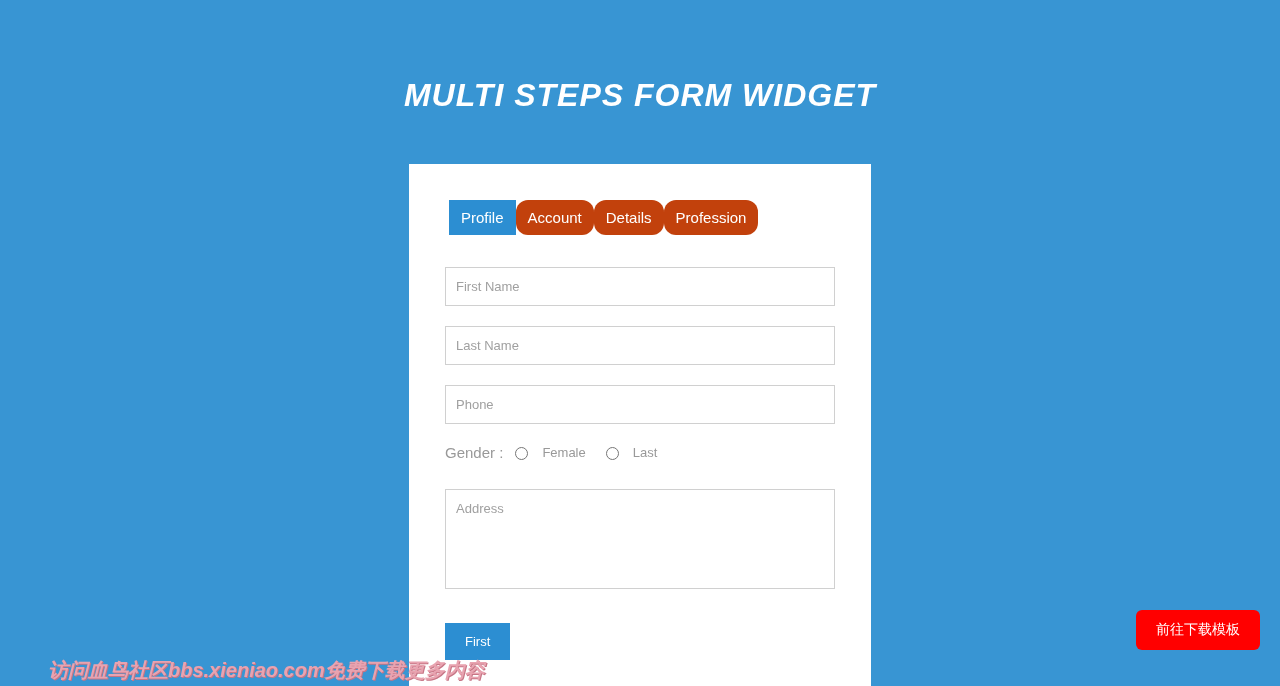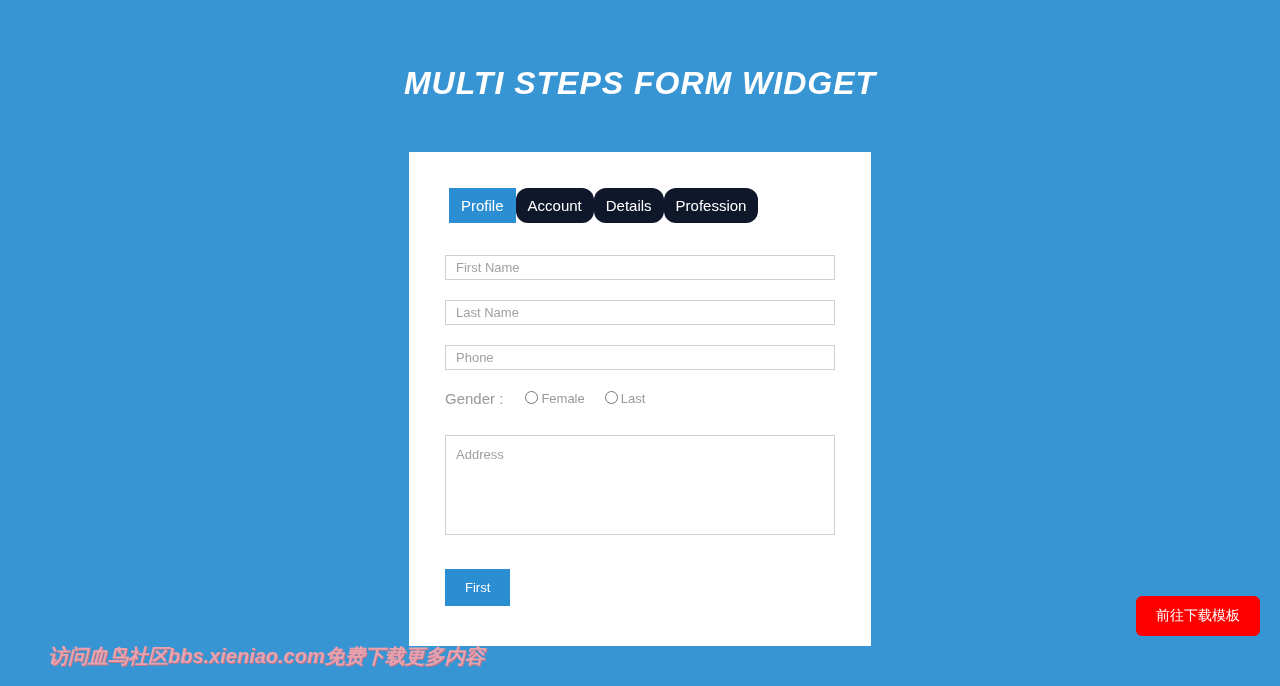--- a/index.html
+++ b/index.html
@@ -19,20 +19,21 @@
     .page-title {
       text-align: center;
       color: #fff;
       font-size: 32px;
       font-weight: bold;
       font-style: italic;
       letter-spacing: 1px;
       padding-top: 65px;
       text-transform: uppercase;
       font-family: Arial Black, Arial, sans-serif;
+      margin-top: 12px;
     }
     
     .form-container {
       background: #fff;
       width: 462px;
       margin: 50px auto 0;
       padding: 36px 36px 40px;
     }
     
     .tabs {
@@ -47,27 +48,27 @@
       font-size: 15px;
       cursor: pointer;
       font-family: 'Trebuchet MS', Arial, sans-serif;
     }
     
     .tab.active {
       background: #2c8ed2;
     }
     
     .tab.inactive {
-      background: #0f172a;
+      background: #c2410c;
       border-radius: 12px;
     }
     
     .form-input {
       width: 100%;
-      padding: 4px 10px;
+      padding: 11px 10px;
       border: 1px solid #d0d0d0;
       font-size: 13px;
       color: #555;
       margin-bottom: 20px;
       font-family: Arial, sans-serif;
     }
     
     .form-input::placeholder {
       color: #a0a0a0;
     }
@@ -76,27 +77,27 @@
       display: flex;
       align-items: center;
       margin-bottom: 28px;
       gap: 10px;
       color: #999;
       font-size: 15px;
     }
     
     .gender-label {
       font-family: 'Trebuchet MS', Arial, sans-serif;
-      margin-right: 12px;
+      margin-right: 2px;
     }
     
     .radio-group {
       display: flex;
-      align-items: flex-start;
-      gap: 2px;
+      align-items: flex-end;
+      gap: 13px;
     }
     
     .radio-group input[type="radio"] {
       margin-right: 1px;
     }
     
     .radio-label {
       font-size: 13px;
       margin-right: 10px;
     }

